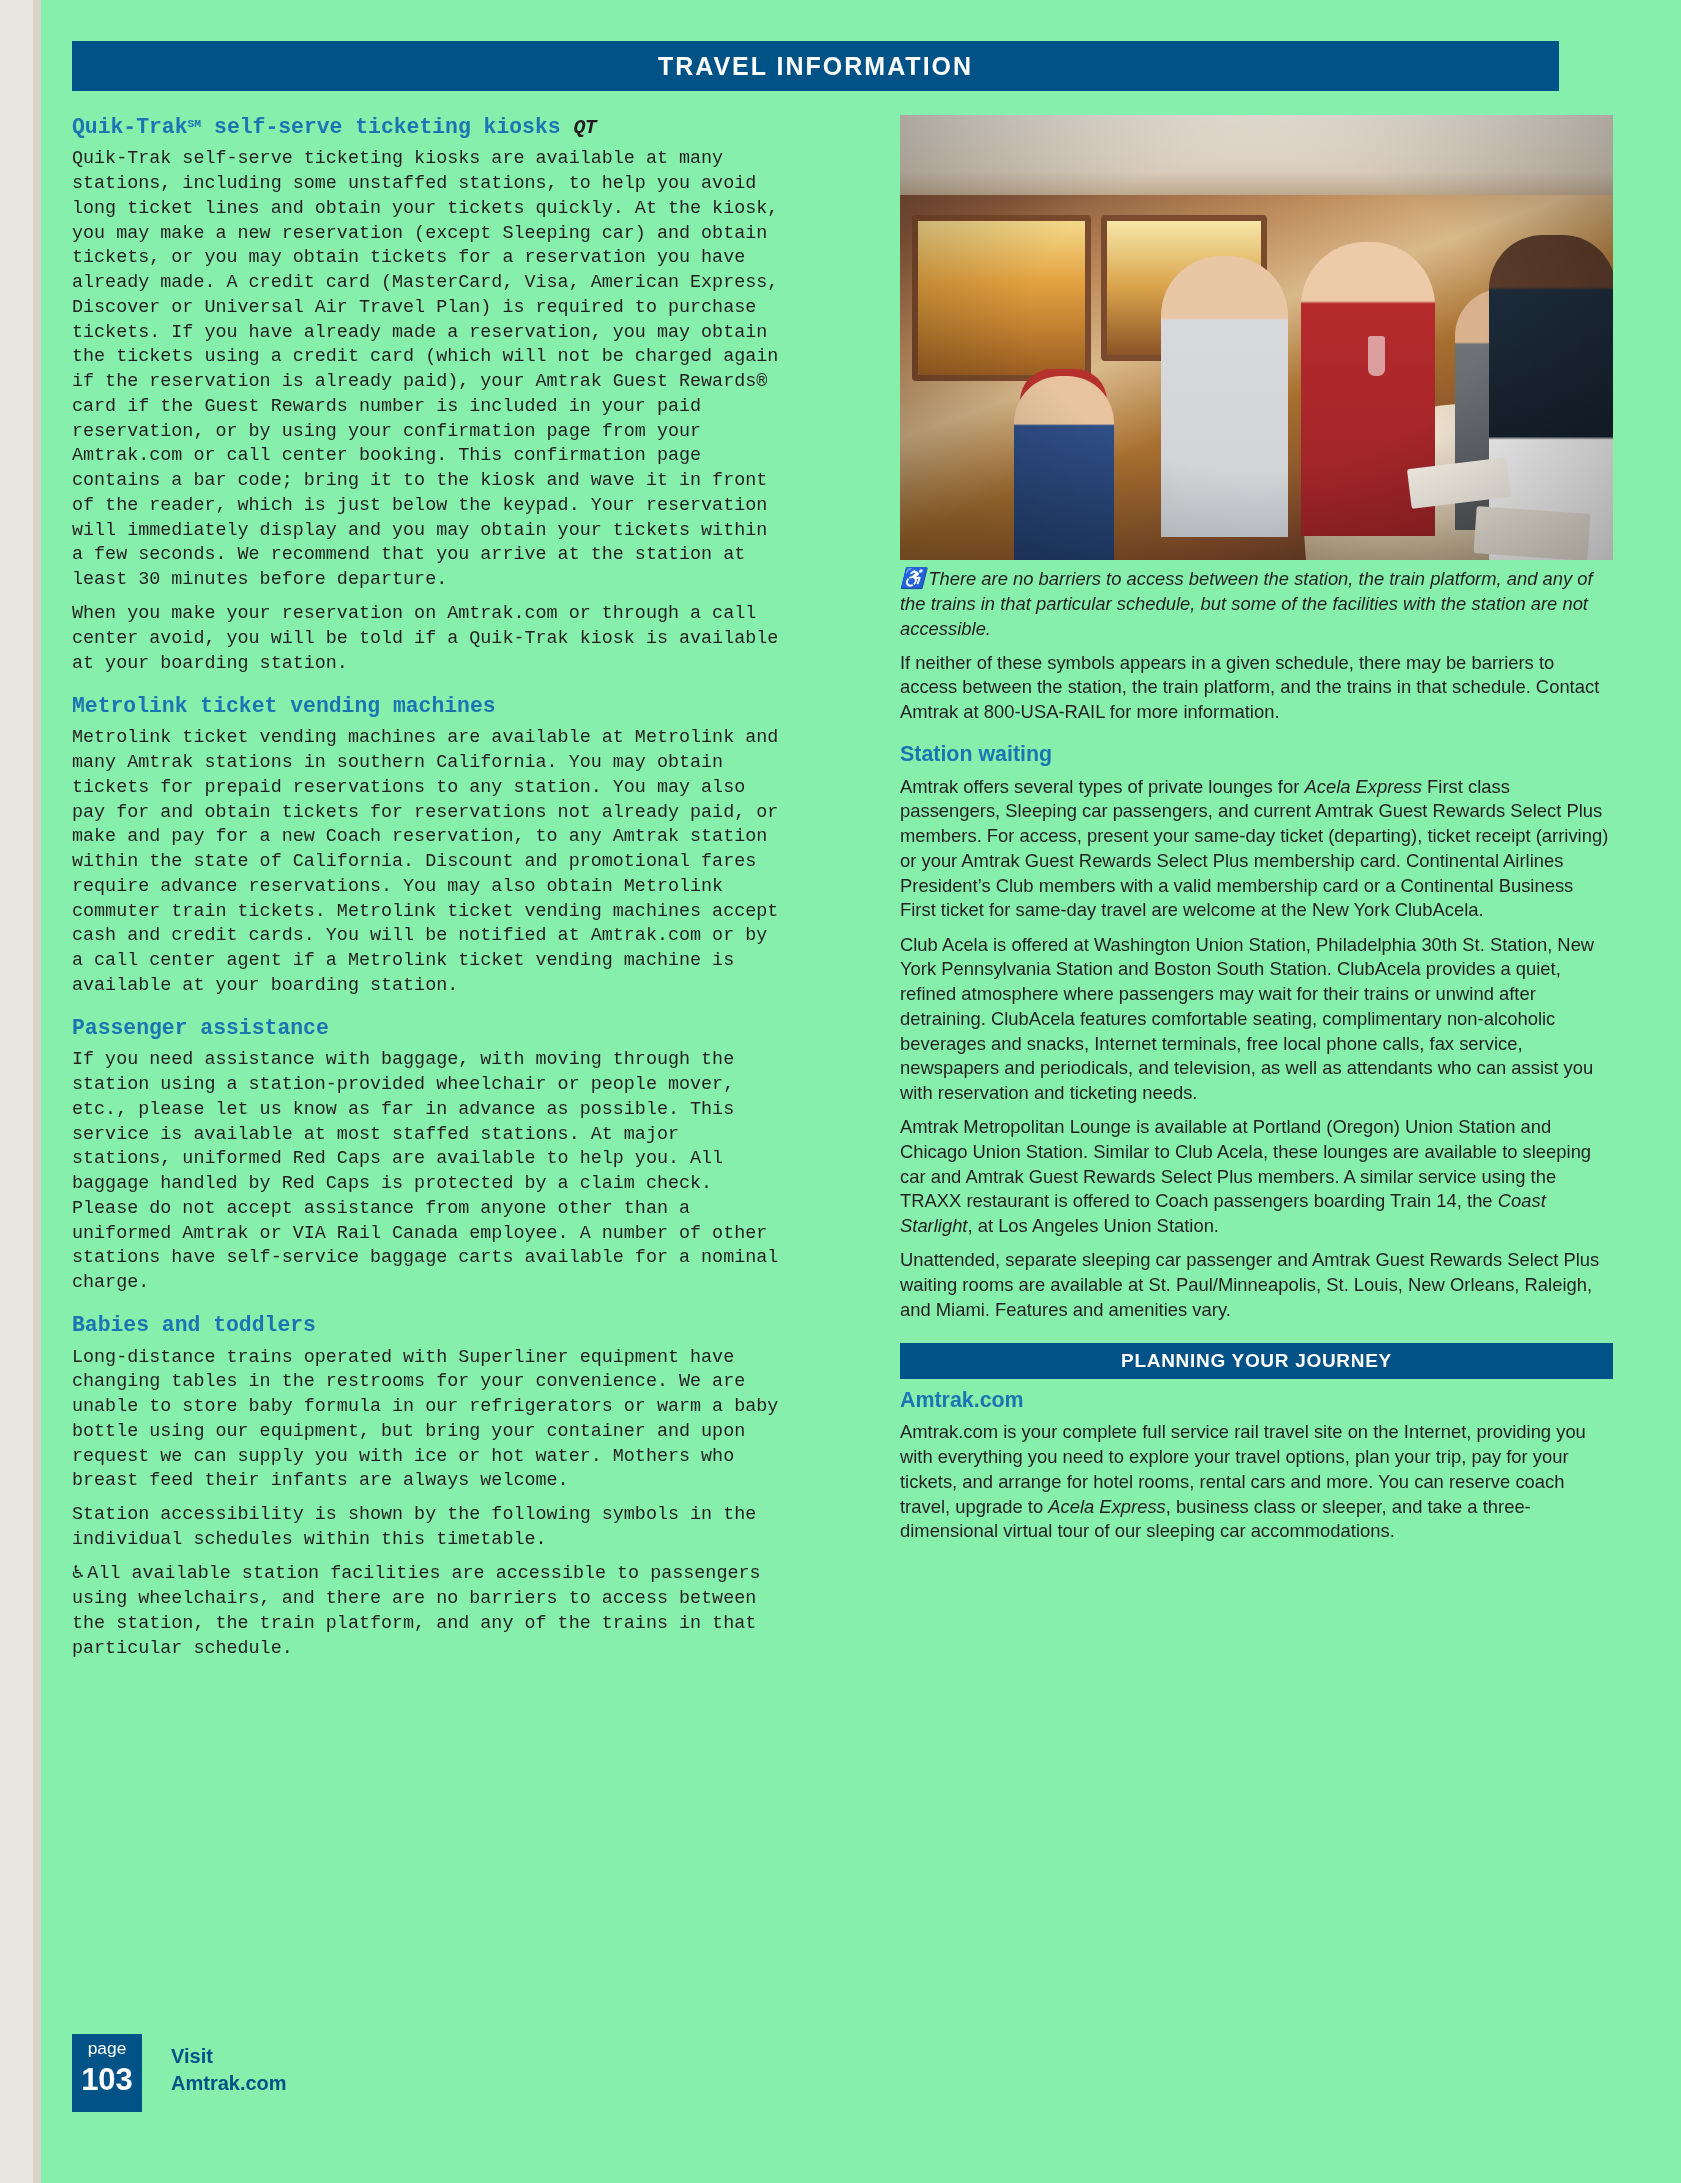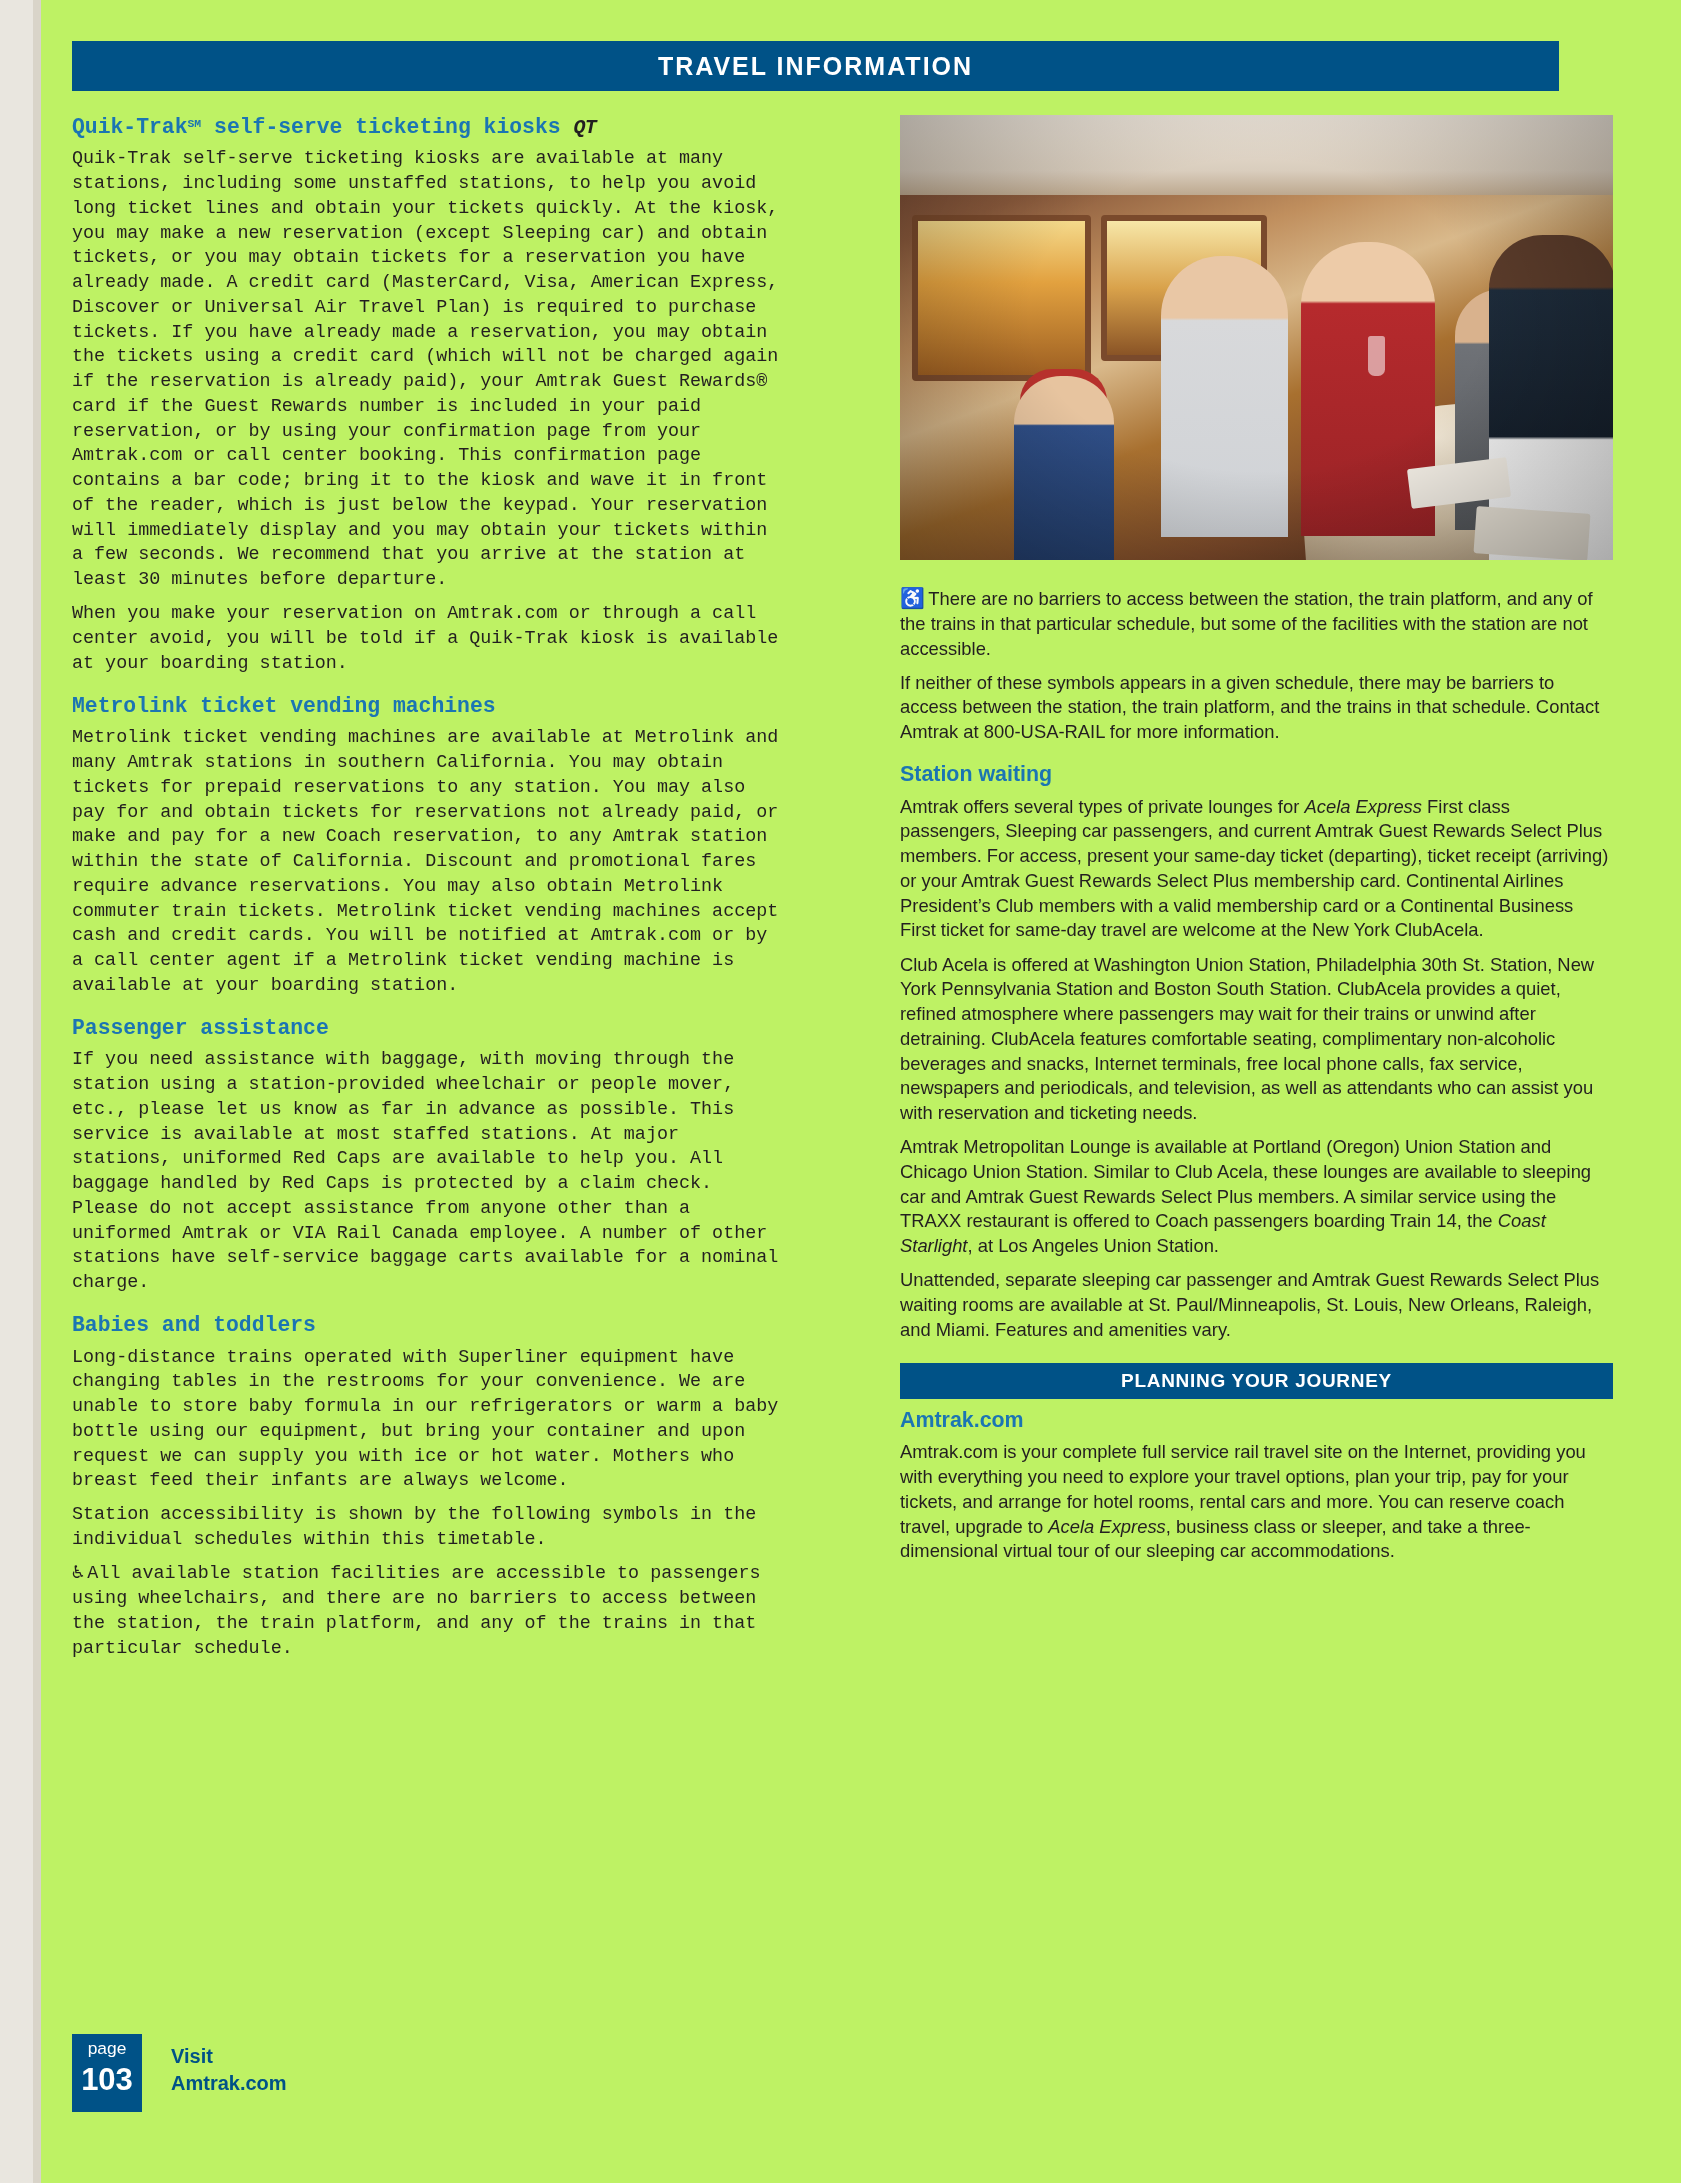--- a/index.html
+++ b/index.html
@@ -13,21 +13,21 @@
     font-family: "Liberation Sans", sans-serif;
     color: #231f20;
     position: relative;
     overflow: hidden;
   }
   .page {
     position: absolute;
     top: 0; left: 0;
     width: 1681px;
     height: 2183px;
-    background: #bef264;
+    background: #86efac;
   }
   
   .edge-bar {
     position: absolute;
     left: 0; top: 0;
     width: 41px;
     height: 2183px;
     background: #e9e6df;
   }
   .edge-bar-inner {
@@ -282,21 +282,21 @@
           <div class="person-a"></div>
           <div class="person-b"></div>
           <div class="person-c"></div>
           <div class="attendant"></div>
           <div class="glass"></div>
           <div class="paper"></div>
           <div class="paper2"></div>
           <div class="vig"></div>
         </div>
 
-        <p class="body" style="margin-top:27px;">
+        <p class="body" style="margin-top:7px;font-style:italic;">
           <span class="access-icon">♿</span><span>There are no barriers to access between the station, the train platform, and any of the trains in that particular schedule, but some of the facilities with the station are not accessible.</span>
         </p>
         <p class="body">If neither of these symbols appears in a given schedule, there may be barriers to access between the station, the train platform, and the trains in that schedule. Contact Amtrak at 800-USA-RAIL for more information.</p>
 
         <h2 class="sec">Station waiting</h2>
         <p class="body"><span>Amtrak offers several types of private lounges for </span><i>Acela Express</i><span> First class passengers, Sleeping car passengers, and current Amtrak Guest Rewards Select Plus members. For access, present your same-day ticket (departing), ticket receipt (arriving) or your Amtrak Guest Rewards Select Plus membership card. Continental Airlines President’s Club members with a valid membership card or a Continental Business First ticket for same-day travel are welcome at the New York ClubAcela.</span></p>
         <p class="body">Club Acela is offered at Washington Union Station, Philadelphia 30th St. Station, New York Pennsylvania Station and Boston South Station. ClubAcela provides a quiet, refined atmosphere where passengers may wait for their trains or unwind after detraining. ClubAcela features comfortable seating, complimentary non-alcoholic beverages and snacks, Internet terminals, free local phone calls, fax service, newspapers and periodicals, and television, as well as attendants who can assist you with reservation and ticketing needs.</p>
         <p class="body"><span>Amtrak Metropolitan Lounge is available at Portland (Oregon) Union Station and Chicago Union Station. Similar to Club Acela, these lounges are available to sleeping car and Amtrak Guest Rewards Select Plus members. A similar service using the TRAXX restaurant is offered to Coach passengers boarding Train 14, the </span><i>Coast Starlight</i><span>, at Los Angeles Union Station.</span></p>
         <p class="body">Unattended, separate sleeping car passenger and Amtrak Guest Rewards Select Plus waiting rooms are available at St. Paul/Minneapolis, St. Louis, New Orleans, Raleigh, and Miami. Features and amenities vary.</p>
 

